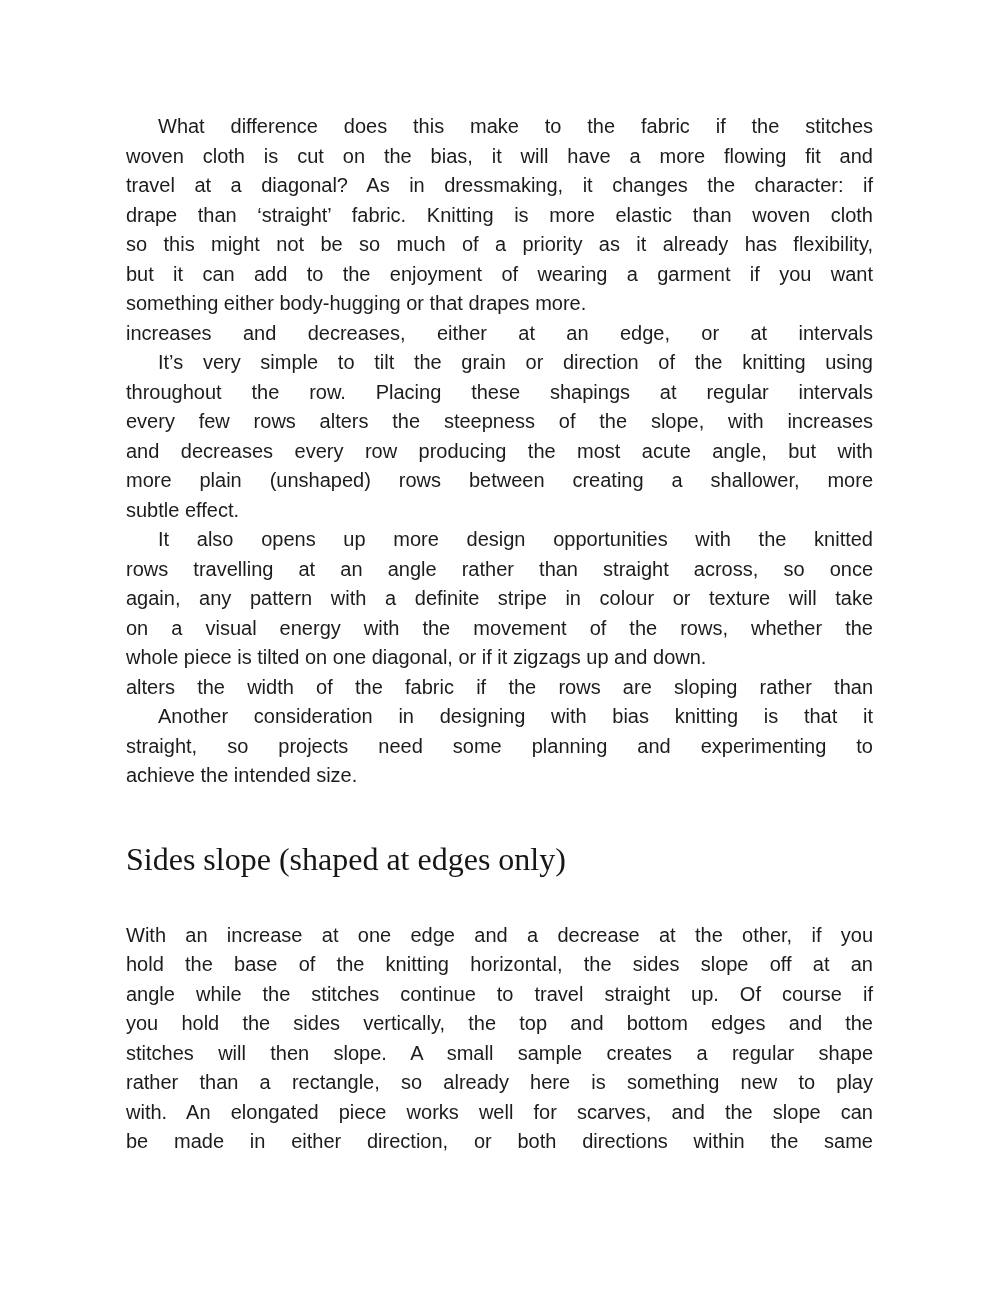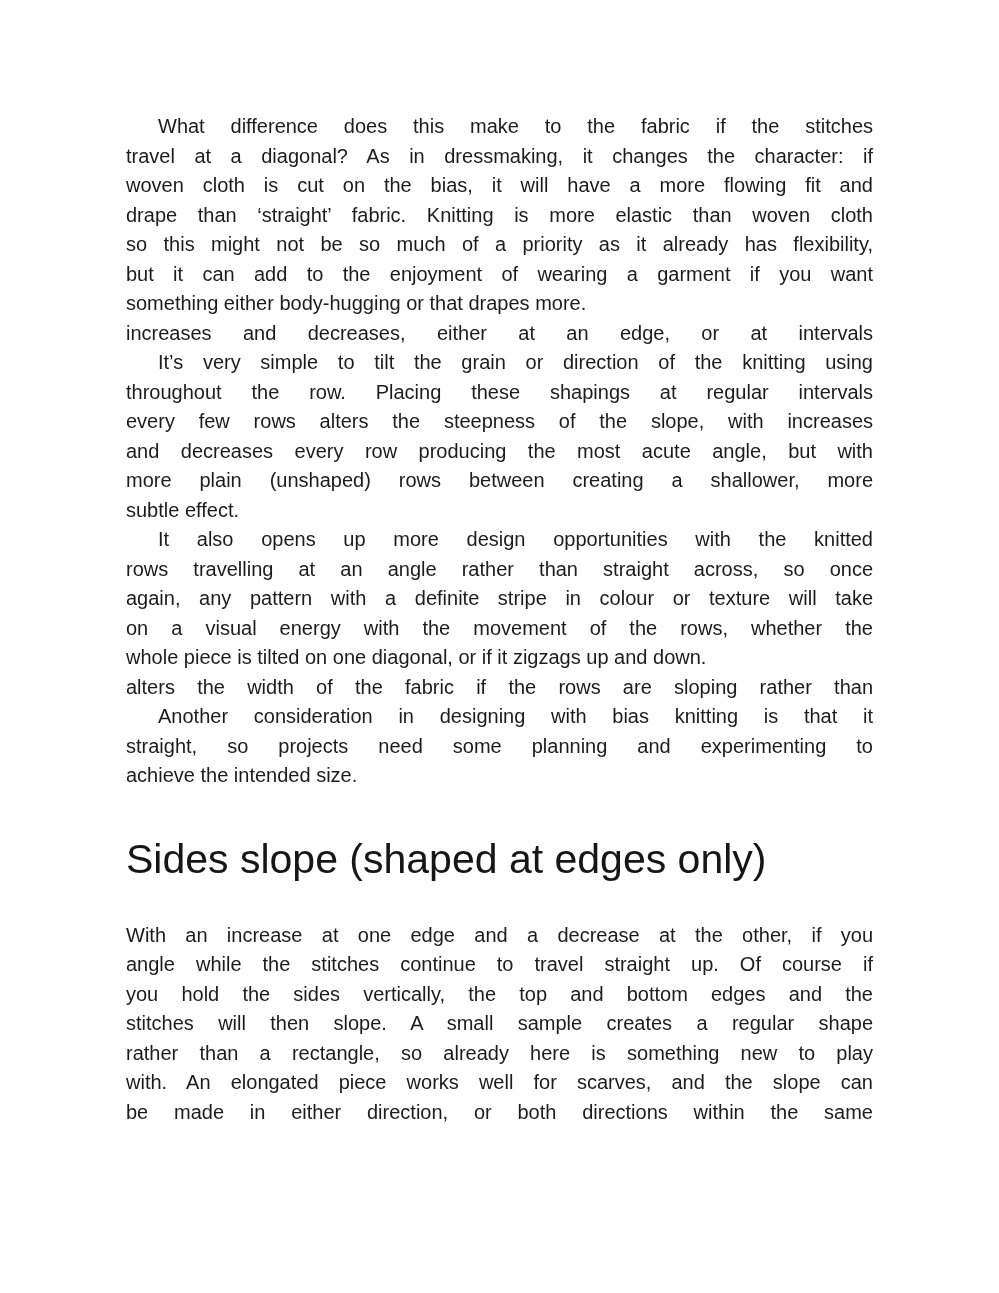--- a/index.html
+++ b/index.html
@@ -32,36 +32,37 @@
     line-height: 29.5px;
     text-align: justify;
     text-align-last: justify;
     white-space: normal;
   }
   .line.indent { padding-left: 32px; }
   .line.end { text-align-last: left; }
   .heading {
     margin: 48px 0 42px 0;
     padding: 0;
-    font-size: 41px;
+    font-size: 32px;
     line-height: 40px;
     font-weight: 400;
     color: #161616;
+    font-family: Liberation Serif, serif;
   }
 </style>
 </head>
 <body>
 
 <div class="page">
   <div class="text-block">
 
     <p class="para">
       <span class="line indent">What difference does this make to the fabric if the stitches</span>
+      <span class="line">woven cloth is cut on the bias, it will have a more flowing fit and</span>
       <span class="line">travel at a diagonal? As in dressmaking, it changes the character: if</span>
-      <span class="line">woven cloth is cut on the bias, it will have a more flowing fit and</span>
       <span class="line">drape than ‘straight’ fabric. Knitting is more elastic than woven cloth</span>
       <span class="line">so this might not be so much of a priority as it already has flexibility,</span>
       <span class="line">but it can add to the enjoyment of wearing a garment if you want</span>
       <span class="line end">something either body-hugging or that drapes more.</span>
     </p>
 
     <p class="para">
       <span class="line">increases and decreases, either at an edge, or at intervals</span>
       <span class="line indent">It’s very simple to tilt the grain or direction of the knitting using</span>
       <span class="line">throughout the row. Placing these shapings at regular intervals</span>
@@ -83,20 +84,21 @@
       <span class="line">alters the width of the fabric if the rows are sloping rather than</span>
       <span class="line indent">Another consideration in designing with bias knitting is that it</span>
       <span class="line">straight, so projects need some planning and experimenting to</span>
       <span class="line end">achieve the intended size.</span>
     </p>
 
     <h2 class="heading">Sides slope (shaped at edges only)</h2>
 
     <p class="para">
       <span class="line">With an increase at one edge and a decrease at the other, if you</span>
+      <span class="line">hold the base of the knitting horizontal, the sides slope off at an</span>
       <span class="line">angle while the stitches continue to travel straight up. Of course if</span>
       <span class="line">you hold the sides vertically, the top and bottom edges and the</span>
       <span class="line">stitches will then slope. A small sample creates a regular shape</span>
       <span class="line">rather than a rectangle, so already here is something new to play</span>
       <span class="line">with. An elongated piece works well for scarves, and the slope can</span>
       <span class="line">be made in either direction, or both directions within the same</span>
     </p>
 
   </div>
 </div>

